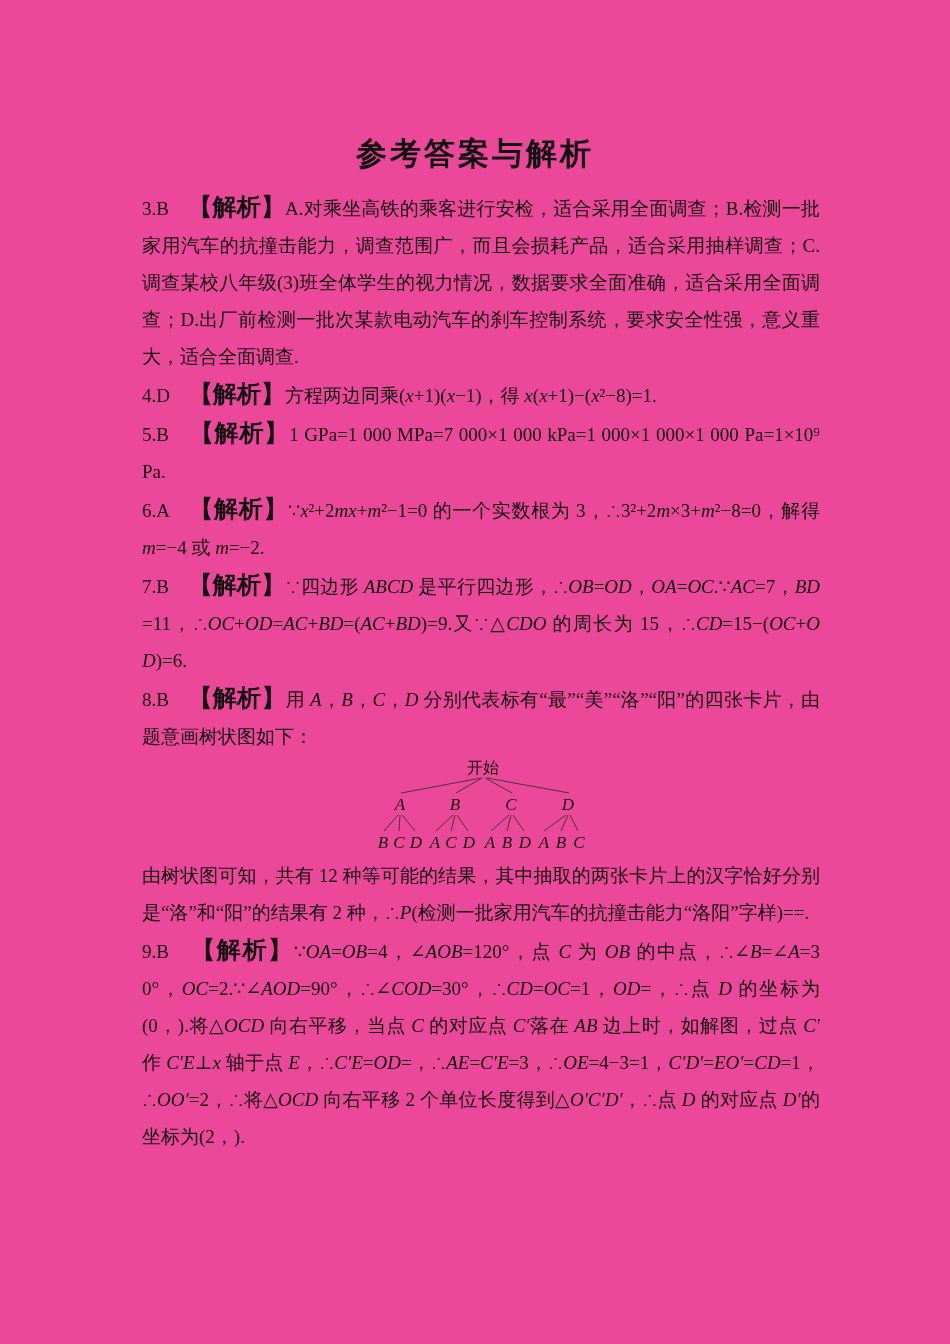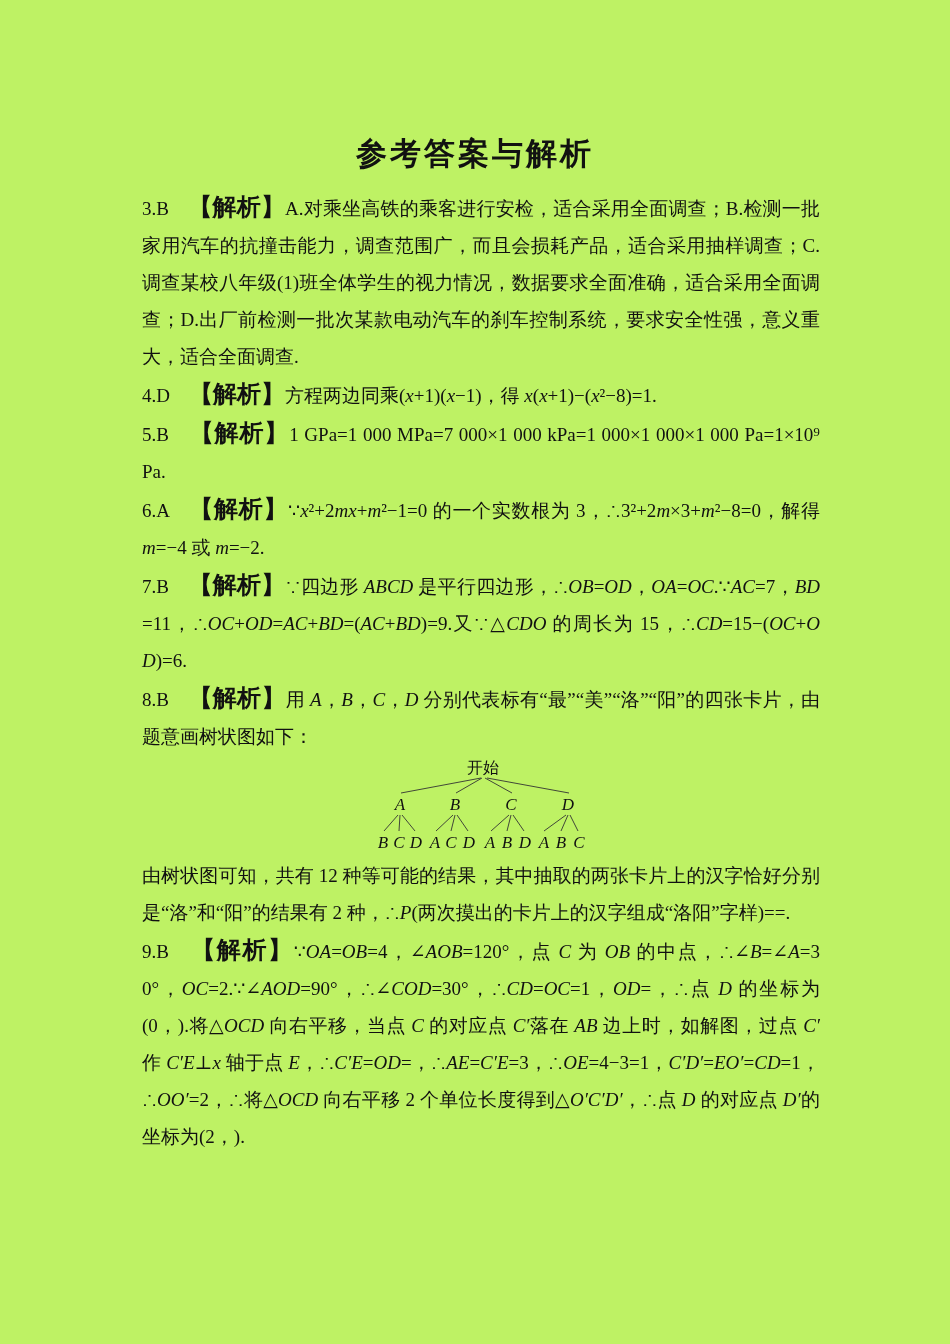--- a/index.html
+++ b/index.html
@@ -1,20 +1,20 @@
 <!DOCTYPE html>
 <html><head>
 <meta charset="utf-8">
 <style>
   html, body { margin: 0; padding: 0; background: #ffffff; }
   .page {
     position: relative;
     width: 950px;
     height: 1344px;
-    background: #bef264;
+    background: #ec4899;
     color: #111111;
     font-family: "Liberation Serif", "DejaVu Serif", serif;
     overflow: hidden;
   }
   .title {
     margin: 132px 0 12px 0;
     text-align: center;
     font-size: 31px;
     line-height: 44px;
     font-weight: 700;
@@ -61,21 +61,21 @@
     font-size: 16px;
     fill: #111111;
   }
 </style>
 </head>
 <body>
 
 <div class="page">
   <h1 class="title">参考答案与解析</h1>
   <div class="content">
-    <p class="para"><span>3.B　</span><span class="b">【解析】</span><span>A.对乘坐高铁的乘客进行安检，适合采用全面调查；B.检测一批家用汽车的抗撞击能力，调查范围广，而且会损耗产品，适合采用抽样调查；C.调查某校八年级(1)班全体学生的视力情况，数据要求全面准确，适合采用全面调查；D.出厂前检测一批次某款电动汽车的刹车控制系统，要求安全性强，意义重大，适合全面调查.</span></p>
+    <p class="para"><span>3.B　</span><span class="b">【解析】</span><span>A.对乘坐高铁的乘客进行安检，适合采用全面调查；B.检测一批家用汽车的抗撞击能力，调查范围广，而且会损耗产品，适合采用抽样调查；C.调查某校八年级(3)班全体学生的视力情况，数据要求全面准确，适合采用全面调查；D.出厂前检测一批次某款电动汽车的刹车控制系统，要求安全性强，意义重大，适合全面调查.</span></p>
     <p class="para"><span>4.D　</span><span class="b">【解析】</span><span>方程两边同乘(</span><span class="i">x</span><span>+1)(</span><span class="i">x</span><span>−1)，得 </span><span class="i">x</span><span>(</span><span class="i">x</span><span>+1)−(</span><span class="i">x</span><span>²−8)=1.</span></p>
     <p class="para"><span>5.B　</span><span class="b">【解析】</span><span>1 GPa=1 000 MPa=7 000×1 000 kPa=1 000×1 000×1 000 Pa=1×10⁹ Pa.</span></p>
     <p class="para"><span>6.A　</span><span class="b">【解析】</span><span>∵</span><span class="i">x</span><span>²+2</span><span class="i">mx</span><span>+</span><span class="i">m</span><span>²−1=0 的一个实数根为 3，∴3²+2</span><span class="i">m</span><span>×3+</span><span class="i">m</span><span>²−8=0，解得 </span><span class="i">m</span><span>=−4 或 </span><span class="i">m</span><span>=−2.</span></p>
     <p class="para"><span>7.B　</span><span class="b">【解析】</span><span>∵四边形 </span><span class="i">ABCD</span><span> 是平行四边形，∴</span><span class="i">OB</span><span>=</span><span class="i">OD</span><span>，</span><span class="i">OA</span><span>=</span><span class="i">OC</span><span>.∵</span><span class="i">AC</span><span>=7，</span><span class="i">BD</span><span>=11，∴</span><span class="i">OC</span><span>+</span><span class="i">OD</span><span>=</span><span class="i">AC</span><span>+</span><span class="i">BD</span><span>=(</span><span class="i">AC</span><span>+</span><span class="i">BD</span><span>)=9.又∵△</span><span class="i">CDO</span><span> 的周长为 15，∴</span><span class="i">CD</span><span>=15−(</span><span class="i">OC</span><span>+</span><span class="i">OD</span><span>)=6.</span></p>
     <p class="para"><span>8.B　</span><span class="b">【解析】</span><span>用 </span><span class="i">A</span><span>，</span><span class="i">B</span><span>，</span><span class="i">C</span><span>，</span><span class="i">D</span><span> 分别代表标有“最”“美”“洛”“阳”的四张卡片，由题意画树状图如下：</span></p>
 
     <div class="figure">
       <svg width="212" height="100" viewBox="0 0 212 100" aria-hidden="false">
 
         <line class="tree-line" x1="106" y1="21" x2="26" y2="36"></line>
@@ -115,16 +115,16 @@
         <text class="tree-letter" x="115" y="91" text-anchor="middle">A</text>
         <text class="tree-letter" x="132" y="91" text-anchor="middle">B</text>
         <text class="tree-letter" x="150" y="91" text-anchor="middle">D</text>
         <text class="tree-letter" x="169" y="91" text-anchor="middle">A</text>
         <text class="tree-letter" x="186" y="91" text-anchor="middle">B</text>
         <text class="tree-letter" x="204" y="91" text-anchor="middle">C</text>
       </svg>
     </div>
 
 
-    <p class="para"><span>由树状图可知，共有 12 种等可能的结果，其中抽取的两张卡片上的汉字恰好分别是“洛”和“阳”的结果有 2 种，∴</span><span class="i">P</span><span>(两次摸出的卡片上的汉字组成“洛阳”字样)==.</span></p>
+    <p class="para"><span>由树状图可知，共有 12 种等可能的结果，其中抽取的两张卡片上的汉字恰好分别是“洛”和“阳”的结果有 2 种，∴</span><span class="i">P</span><span>(检测一批家用汽车的抗撞击能力“洛阳”字样)==.</span></p>
     <p class="para"><span>9.B　</span><span class="b">【解析】</span><span>∵</span><span class="i">OA</span><span>=</span><span class="i">OB</span><span>=4，∠</span><span class="i">AOB</span><span>=120°，点 </span><span class="i">C</span><span> 为 </span><span class="i">OB</span><span> 的中点，∴∠</span><span class="i">B</span><span>=∠</span><span class="i">A</span><span>=30°，</span><span class="i">OC</span><span>=2.∵∠</span><span class="i">AOD</span><span>=90°，∴∠</span><span class="i">COD</span><span>=30°，∴</span><span class="i">CD</span><span>=</span><span class="i">OC</span><span>=1，</span><span class="i">OD</span><span>=，∴点 </span><span class="i">D</span><span> 的坐标为(0，).将△</span><span class="i">OCD</span><span> 向右平移，当点 </span><span class="i">C</span><span> 的对应点 </span><span class="i">C′</span><span>落在 </span><span class="i">AB</span><span> 边上时，如解图，过点 </span><span class="i">C′</span><span>作 </span><span class="i">C′E</span><span>⊥</span><span class="i">x</span><span> 轴于点 </span><span class="i">E</span><span>，∴</span><span class="i">C′E</span><span>=</span><span class="i">OD</span><span>=，∴</span><span class="i">AE</span><span>=</span><span class="i">C′E</span><span>=3，∴</span><span class="i">OE</span><span>=4−3=1，</span><span class="i">C′D′</span><span>=</span><span class="i">EO′</span><span>=</span><span class="i">CD</span><span>=1，∴</span><span class="i">OO′</span><span>=2，∴将△</span><span class="i">OCD</span><span> 向右平移 2 个单位长度得到△</span><span class="i">O′C′D′</span><span>，∴点 </span><span class="i">D</span><span> 的对应点 </span><span class="i">D′</span><span>的坐标为(2，).</span></p>
   </div>
 </div>
 
 </body></html>

